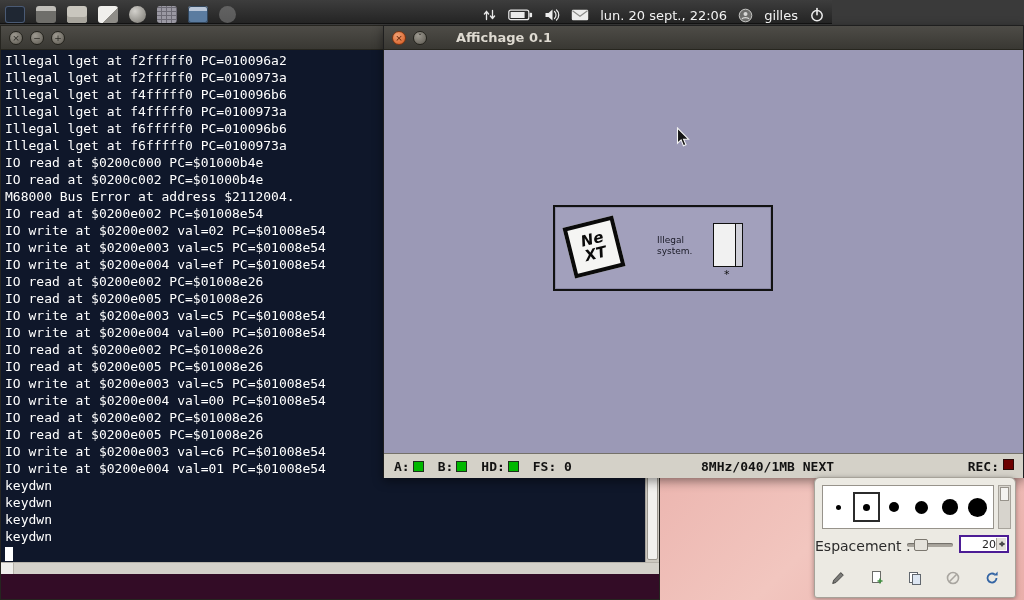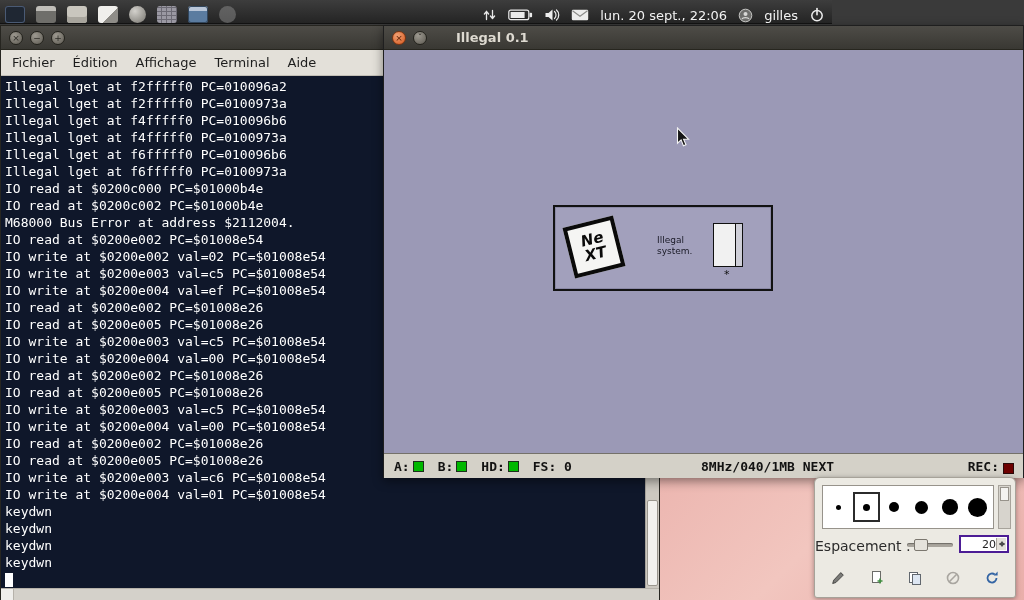--- a/index.html
+++ b/index.html
@@ -60,21 +60,21 @@
 
   
   #previous-status { height:25px; background:#d4d1c8; border-top:1px solid #74716a; position:relative;
     display:flex; align-items:center; padding:0 10px;
     font-family:"DejaVu Sans Mono", monospace; font-size:13px; font-weight:bold; color:#121212; }
   .sb-left { display:flex; align-items:center; gap:3px; }
   .sb-gap { width:8px; }
   .led { display:inline-block; width:11px; height:11px; border:1px solid #1c2e1c; background:#00b800; }
   .led.red { background:#6d0000; border-color:#2b0a0a; }
   .sb-cpu { position:absolute; left:317px; }
-  .sb-rec { position:absolute; right:9px; display:flex; align-items:flex-end; gap:4px; }
+  .sb-rec { position:absolute; right:9px; display:flex; align-items:flex-start; gap:4px; }
 
   
   #brushes-dialog { position:absolute; left:814px; top:477px; width:202px; height:121px;
     background:#eceae3; border:1px solid #a6a299; border-radius:6px 6px 3px 3px; z-index:4;
     box-shadow:0 1px 5px rgba(0,0,0,.35); }
   #brush-list { position:absolute; left:7px; top:7px; width:172px; height:44px; background:#ffffff;
     border:1px solid #97938b; display:flex; align-items:center; gap:1px; padding:0 2px; overflow:hidden; }
   .brush-cell { width:27px; height:30px; display:flex; align-items:center; justify-content:center;
     border:2px solid transparent; }
   .brush-cell.selected { border-color:#2b2b2b; }
@@ -130,43 +130,36 @@
 <div id="screen">
 
   <div id="pink-canvas"></div>
 
   <div id="terminal-window">
     <div class="titlebar">
       <div class="wbtn">×</div>
       <div class="wbtn">−</div>
       <div class="wbtn">+</div>
     </div>
-    <div id="terminal-menubar">
-        <span class="menu-item">Fichier</span>
-        <span class="menu-item">Édition</span>
-        <span class="menu-item">Affichage</span>
-        <span class="menu-item">Terminal</span>
-        <span class="menu-item">Aide</span>
-      </div>
     <div id="term-body">
       <div id="term-output"><div class="term-line">Illegal lget at f2fffff0 PC=010096a2</div><div class="term-line">Illegal lget at f2fffff0 PC=0100973a</div><div class="term-line">Illegal lget at f4fffff0 PC=010096b6</div><div class="term-line">Illegal lget at f4fffff0 PC=0100973a</div><div class="term-line">Illegal lget at f6fffff0 PC=010096b6</div><div class="term-line">Illegal lget at f6fffff0 PC=0100973a</div><div class="term-line">IO read at $0200c000 PC=$01000b4e</div><div class="term-line">IO read at $0200c002 PC=$01000b4e</div><div class="term-line">M68000 Bus Error at address $2112004.</div><div class="term-line">IO read at $0200e002 PC=$01008e54</div><div class="term-line">IO write at $0200e002 val=02 PC=$01008e54</div><div class="term-line">IO write at $0200e003 val=c5 PC=$01008e54</div><div class="term-line">IO write at $0200e004 val=ef PC=$01008e54</div><div class="term-line">IO read at $0200e002 PC=$01008e26</div><div class="term-line">IO read at $0200e005 PC=$01008e26</div><div class="term-line">IO write at $0200e003 val=c5 PC=$01008e54</div><div class="term-line">IO write at $0200e004 val=00 PC=$01008e54</div><div class="term-line">IO read at $0200e002 PC=$01008e26</div><div class="term-line">IO read at $0200e005 PC=$01008e26</div><div class="term-line">IO write at $0200e003 val=c5 PC=$01008e54</div><div class="term-line">IO write at $0200e004 val=00 PC=$01008e54</div><div class="term-line">IO read at $0200e002 PC=$01008e26</div><div class="term-line">IO read at $0200e005 PC=$01008e26</div><div class="term-line">IO write at $0200e003 val=c6 PC=$01008e54</div><div class="term-line">IO write at $0200e004 val=01 PC=$01008e54</div><div class="term-line">keydwn</div><div class="term-line">keydwn</div><div class="term-line">keydwn</div><div class="term-line">keydwn</div><div class="term-cursor"></div></div>
       <div id="term-scrollbar">
         <div class="thumb"></div>
       </div>
     </div>
     <div id="term-bottom">
       <div class="corner"></div>
     </div>
   </div>
 
   <div id="previous-window">
     <div class="titlebar">
       <div class="wbtn orange">×</div>
       <div class="wbtn">ˇ</div>
-      <div class="title">Illegal 0.1</div>
+      <div class="title">Affichage 0.1</div>
     </div>
     <div id="previous-screen">
       <div id="boot-panel">
         <div id="boot-cube">
           <div class="cube-face">
             <span>Ne</span>
             <span>XT</span>
           </div>
         </div>
         <div id="boot-testing">

